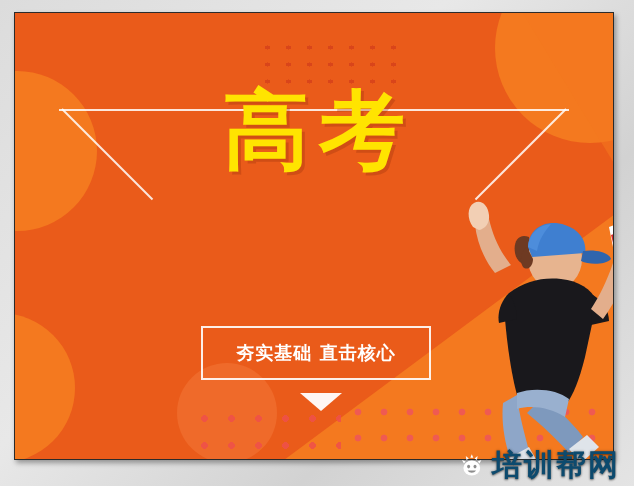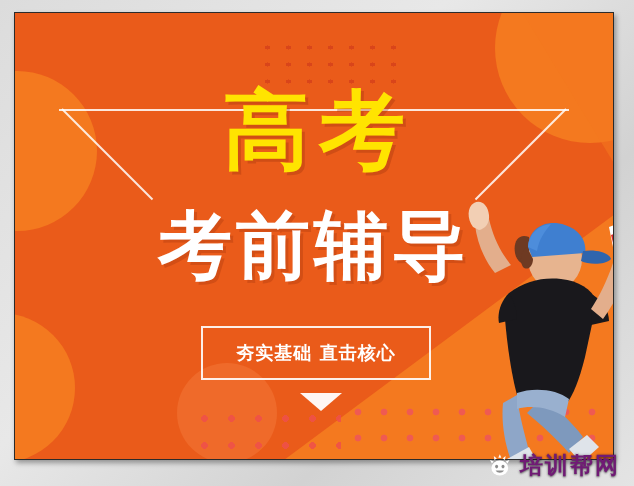--- a/index.html
+++ b/index.html
@@ -172,22 +172,22 @@
   
   #watermark{
     position:absolute;
     right:6px; bottom:2px;
     height:34px;
     display:flex; align-items:center; gap:7px;
     padding:2px 8px 2px 6px;
     z-index:20;
   }
   .wm-text{
-    font-size:23px; font-weight:700;
-    color:#701a75;
+    font-size:30px; font-weight:700;
+    color:#0c4a6e;
     letter-spacing:2px;
     text-shadow:0 1px 2px rgba(0,0,0,.45), 0 0 3px rgba(0,0,0,.3);
   }
   .wm-icon{ display:block; }
 </style>
 </head>
 <body>
 
 <div id="paper-backdrop"></div>
 
@@ -257,21 +257,20 @@
              L 136 272
              C 122 256, 106 242, 94 232 Z" fill="#7e99bd"></path>
     <path d="M84 212 C 100 206, 124 208, 136 218 L 132 236 C 116 226, 98 224, 84 228 Z" fill="#99b0cf"></path>
 
     <path d="M74 278 L 96 266 L 104 280 L 82 290 Z" fill="#dfe4ea"></path>
     <path d="M136 268 L 154 254 L 166 266 L 148 282 Z" fill="#dfe4ea"></path>
   </svg>
 
   <div class="txt-wrap">
     <div class="title-main">高考</div>
-    <div class="title-sub">考前辅导</div>
 
     <div class="tagline-box">
       <span class="tagline-text">夯实基础  直击核心</span>
     </div>
 
     <div class="chevron"></div>
   </div>
 
 </div>
 

